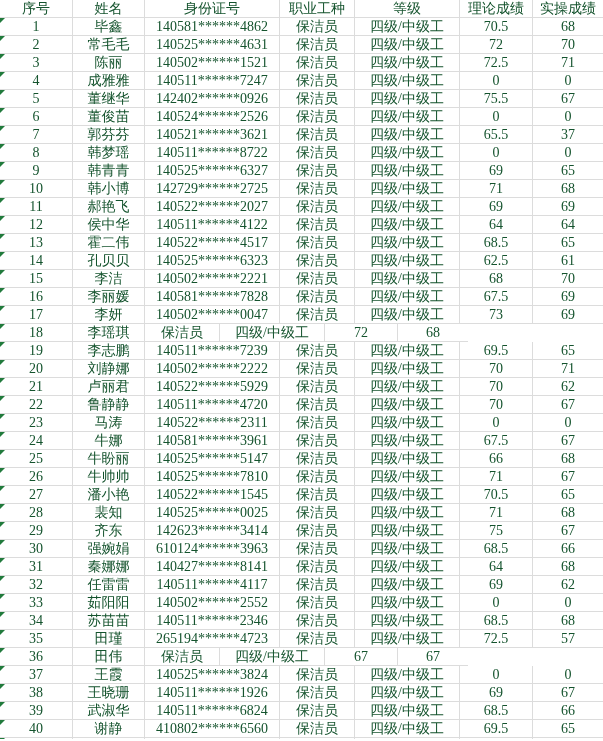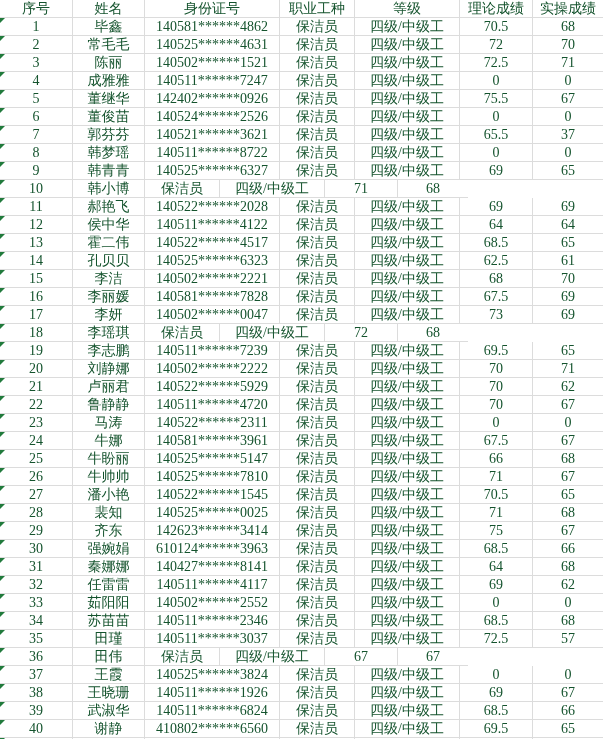--- a/index.html
+++ b/index.html
@@ -135,29 +135,30 @@
         <div class="cell c1">韩青青</div>
         <div class="cell c2">140525******6327</div>
         <div class="cell c3">保洁员</div>
         <div class="cell c4">四级/中级工</div>
         <div class="cell c5">69</div>
         <div class="cell c6">65</div>
       </div>
       <div class="row">
         <div class="cell c0">10<span class="tri"></span></div>
         <div class="cell c1">韩小博</div>
+        <div class="cell c2">142729******2725</div>
         <div class="cell c3">保洁员</div>
         <div class="cell c4">四级/中级工</div>
         <div class="cell c5">71</div>
         <div class="cell c6">68</div>
       </div>
       <div class="row">
         <div class="cell c0">11<span class="tri"></span></div>
         <div class="cell c1">郝艳飞</div>
-        <div class="cell c2">140522******2028</div>
+        <div class="cell c2">140522******2027</div>
         <div class="cell c3">保洁员</div>
         <div class="cell c4">四级/中级工</div>
         <div class="cell c5">69</div>
         <div class="cell c6">69</div>
       </div>
       <div class="row">
         <div class="cell c0">12<span class="tri"></span></div>
         <div class="cell c1">侯中华</div>
         <div class="cell c2">140511******4122</div>
         <div class="cell c3">保洁员</div>
@@ -358,21 +359,21 @@
         <div class="cell c1">苏苗苗</div>
         <div class="cell c2">140511******2346</div>
         <div class="cell c3">保洁员</div>
         <div class="cell c4">四级/中级工</div>
         <div class="cell c5">68.5</div>
         <div class="cell c6">68</div>
       </div>
       <div class="row">
         <div class="cell c0">35<span class="tri"></span></div>
         <div class="cell c1">田瑾</div>
-        <div class="cell c2">140511******3037</div>
+        <div class="cell c2">265194******4723</div>
         <div class="cell c3">保洁员</div>
         <div class="cell c4">四级/中级工</div>
         <div class="cell c5">72.5</div>
         <div class="cell c6">57</div>
       </div>
       <div class="row">
         <div class="cell c0">36<span class="tri"></span></div>
         <div class="cell c1">田伟</div>
         <div class="cell c3">保洁员</div>
         <div class="cell c4">四级/中级工</div>

